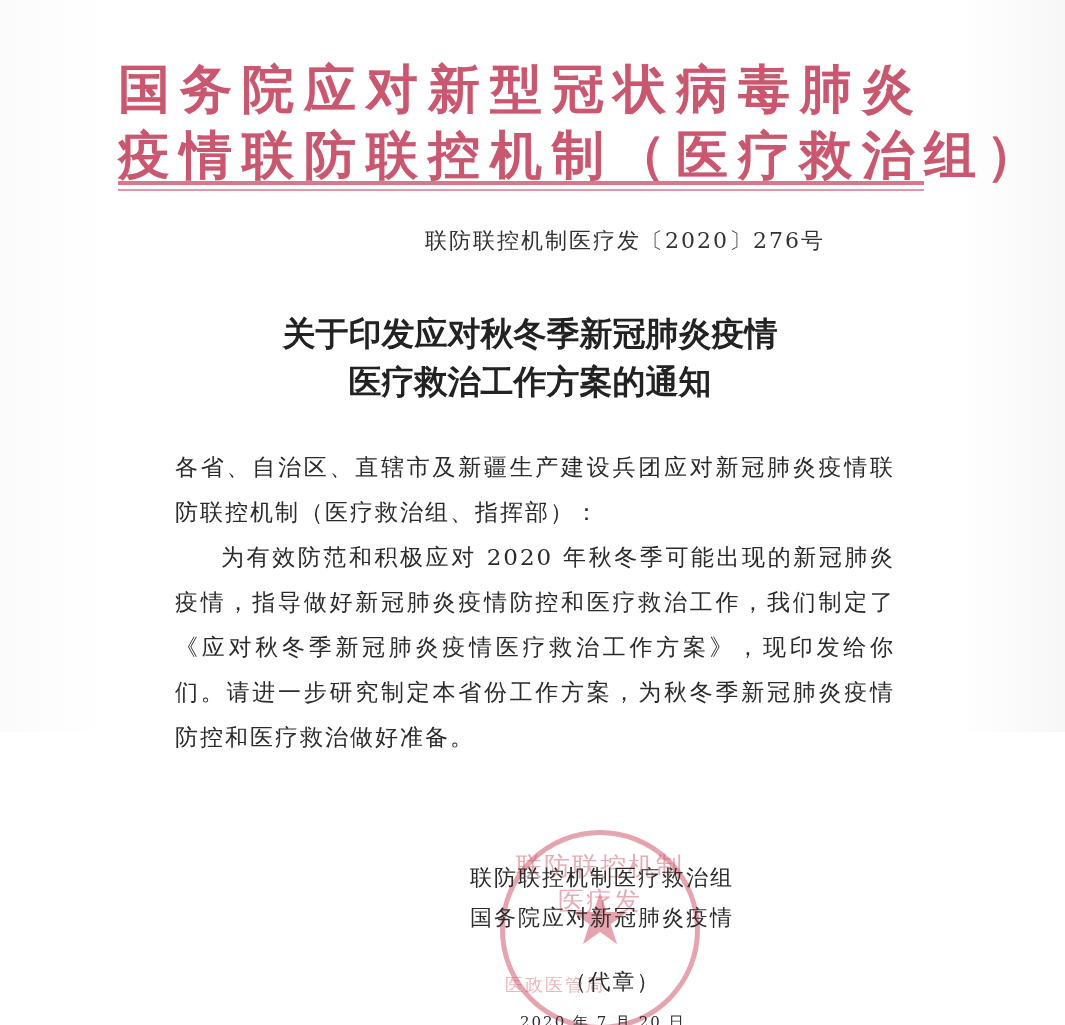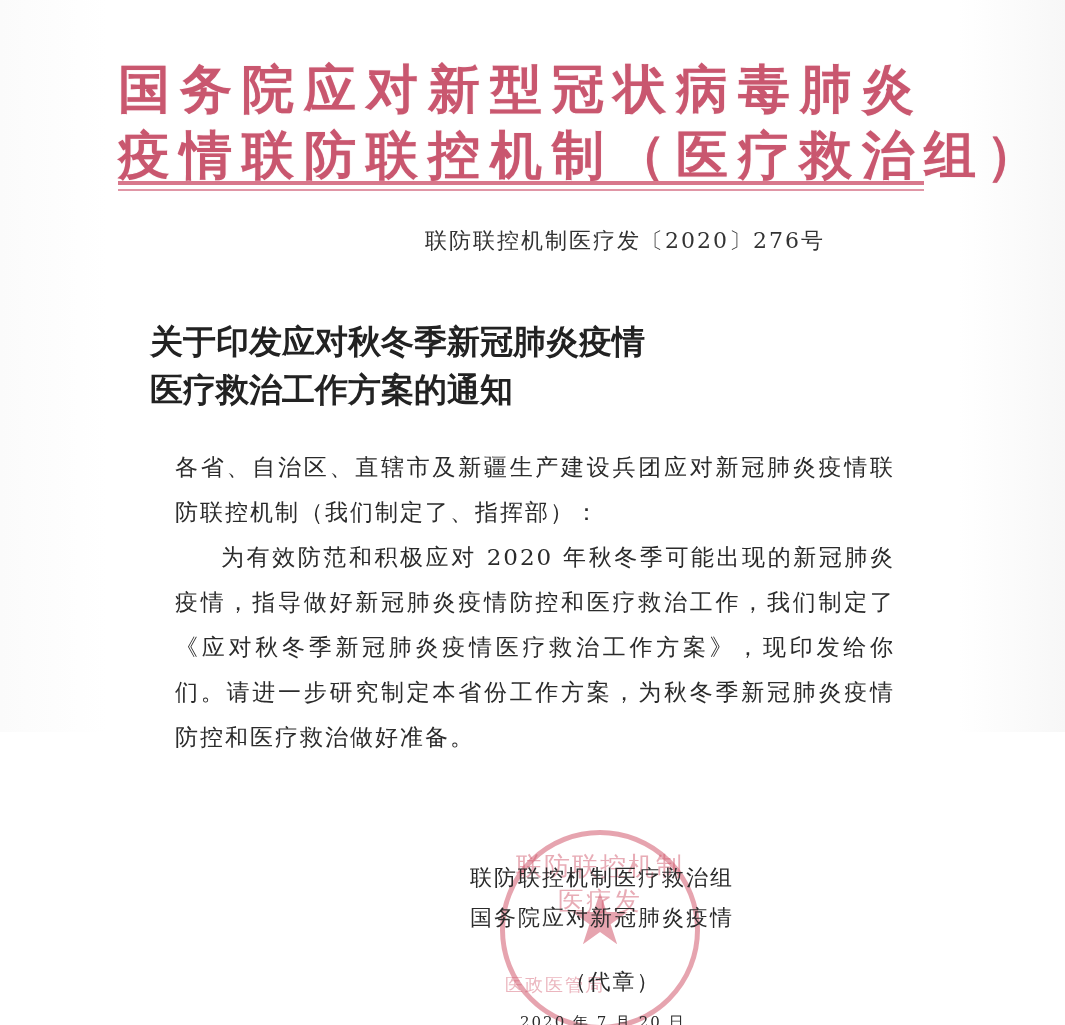--- a/index.html
+++ b/index.html
@@ -59,22 +59,23 @@
       left: 425px;
       top: 226px;
       font-size: 22px;
       letter-spacing: 2px;
       color: #333;
       white-space: nowrap;
     }
     .title {
       position: absolute;
       left: 150px;
-      top: 318px;
+      top: 310px;
       width: 760px;
+      text-align: center;
       font-family: "DejaVu Sans", "Liberation Sans", sans-serif;
       font-weight: bold;
       font-size: 33px;
       line-height: 48px;
       color: #222;
     }
     .body-text {
       position: absolute;
       left: 175px;
       top: 445px;
@@ -173,21 +174,21 @@
   <div class="rule-thin"></div>
 
   <div class="doc-number">联防联控机制医疗发〔2020〕276号</div>
 
   <div class="title">
     <div>关于印发应对秋冬季新冠肺炎疫情</div>
     <div>医疗救治工作方案的通知</div>
   </div>
 
   <div class="body-text">
-    <p class="salutation">各省、自治区、直辖市及新疆生产建设兵团应对新冠肺炎疫情联防联控机制（我们制定了、指挥部）：</p>
+    <p class="salutation">各省、自治区、直辖市及新疆生产建设兵团应对新冠肺炎疫情联防联控机制（医疗救治组、指挥部）：</p>
     <p class="para">为有效防范和积极应对 2020 年秋冬季可能出现的新冠肺炎疫情，指导做好新冠肺炎疫情防控和医疗救治工作，我们制定了《应对秋冬季新冠肺炎疫情医疗救治工作方案》，现印发给你们。请进一步研究制定本省份工作方案，为秋冬季新冠肺炎疫情防控和医疗救治做好准备。</p>
   </div>
 
   <div class="stamp">
     <div class="stamp-top">联防联控机制医疗发</div>
     <div class="stamp-star">★</div>
     <div class="stamp-bottom">医政医管局</div>
   </div>
 
   <div class="signature">

